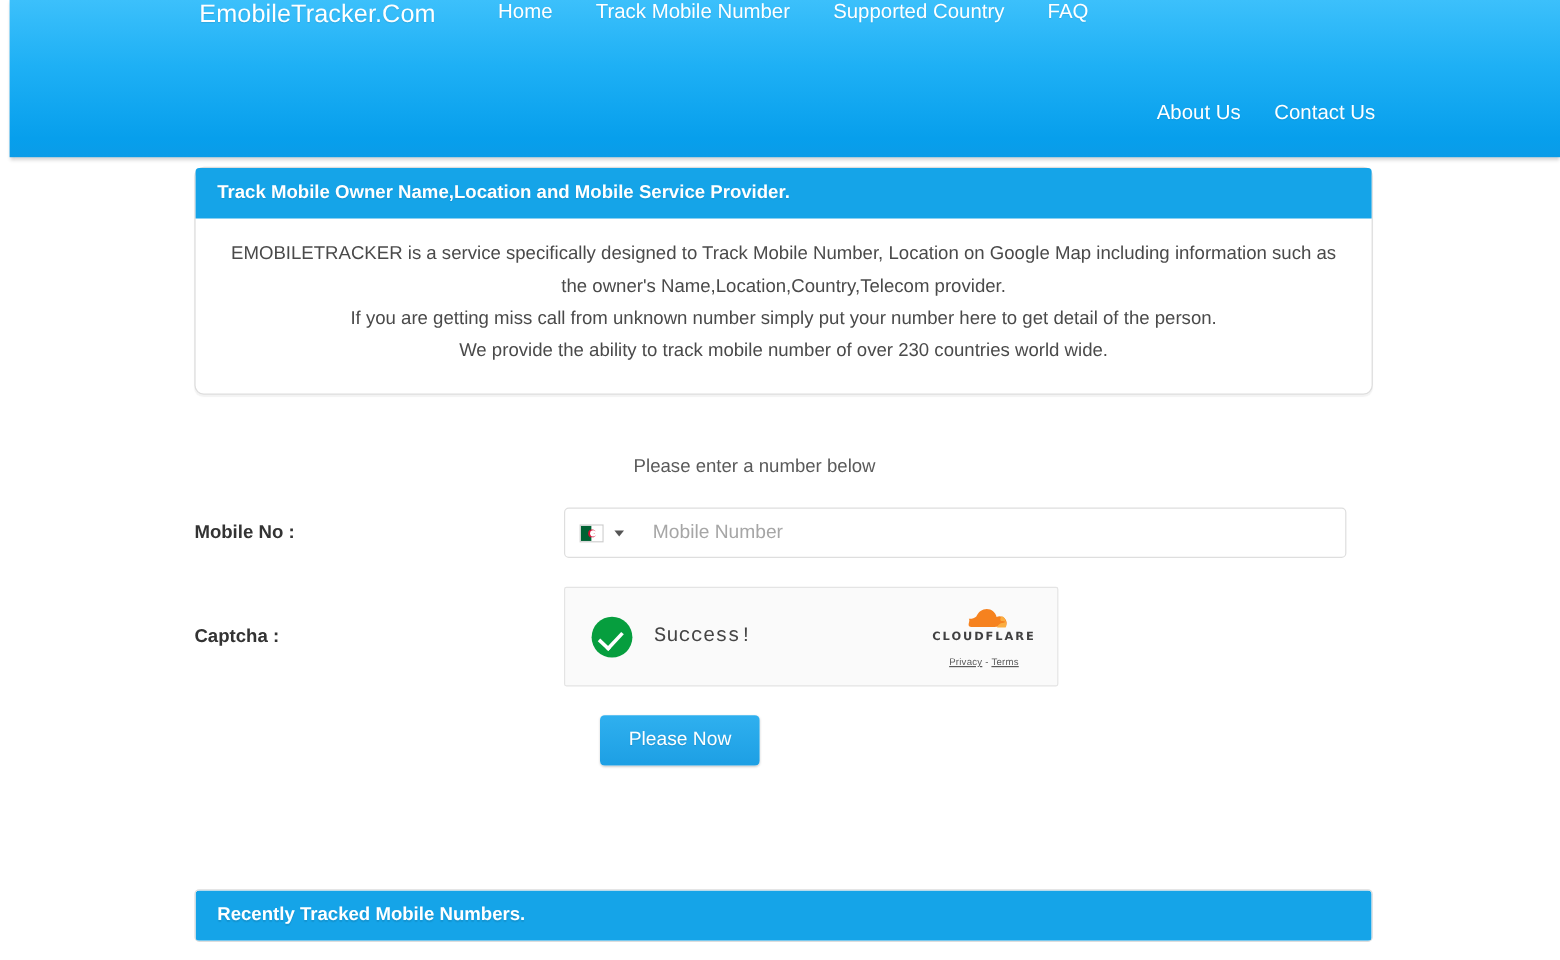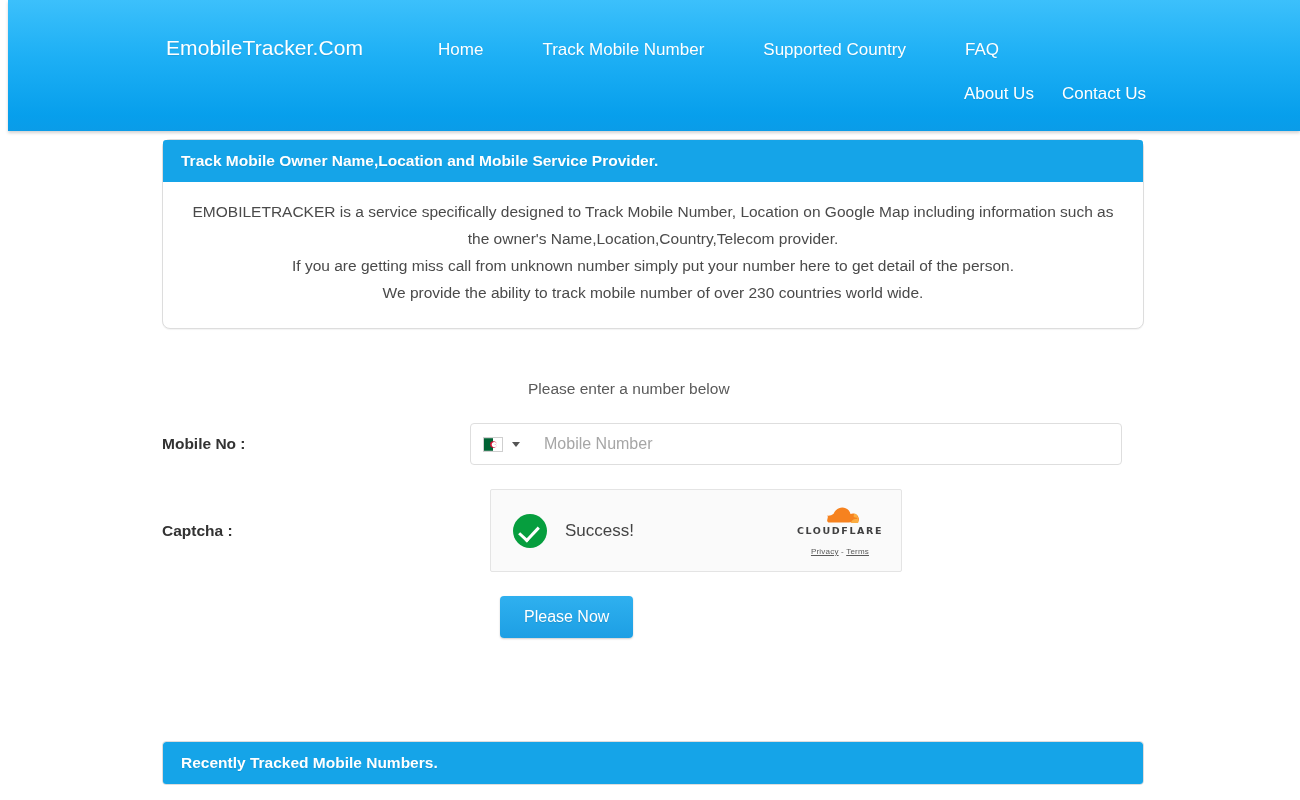--- a/index.html
+++ b/index.html
@@ -24,22 +24,21 @@
     height: 131px;
     background: linear-gradient(to bottom, #3cc0fb 0%, #1eb0f5 42%, #079fec 88%, #0a9ce8 100%);
     box-shadow: 0 2px 3px rgba(0,0,0,0.18);
     box-sizing: border-box;
   }
   .nav-row-top {
     position: absolute;
     left: 0; top: 0;
     height: 60px;
     display: flex;
-    align-items: flex-end;
-    gap: 23px;
+    align-items: flex-start;
   }
   .brand {
     color: #ffffff;
     font-size: 21px;
     letter-spacing: 0.1px;
     margin-left: 158px;
     margin-right: 34px;
     text-shadow: 0 1px 1px rgba(0,0,0,0.10);
     white-space: nowrap;
   }
@@ -146,21 +145,21 @@
     border-right: 4.5px solid transparent;
     border-top: 5px solid #555555;
   }
   .phone-placeholder {
     color: #a6a6a6;
     font-size: 16px;
     margin-left: 18px;
   }
 
   
-  .captcha-row { margin-top: 24px; gap: 20px; }
+  .captcha-row { margin-top: 24px; }
   .captcha-box {
     width: 412px;
     height: 83px;
     background: #fafafa;
     border: 1px solid #e4e4e4;
     border-radius: 2px;
     display: flex;
     align-items: center;
     box-sizing: border-box;
     padding: 0 14px 0 22px;
@@ -179,20 +178,21 @@
     width: 9px; height: 16px;
     border: solid #ffffff;
     border-width: 0 3.4px 3.4px 0;
     transform: rotate(43deg);
   }
   .cf-success {
     font-size: 17px;
     color: #444444;
     margin-left: 18px;
     flex: 1 1 auto;
+    font-family: Liberation Mono, monospace;
   }
   .cf-brand {
     text-align: center;
     flex: 0 0 auto;
     margin-right: 4px;
   }
   .cf-cloud { display: block; margin: 0 auto 1px auto; }
   .cf-wordmark {
     font-size: 9.5px;
     font-weight: bold;

